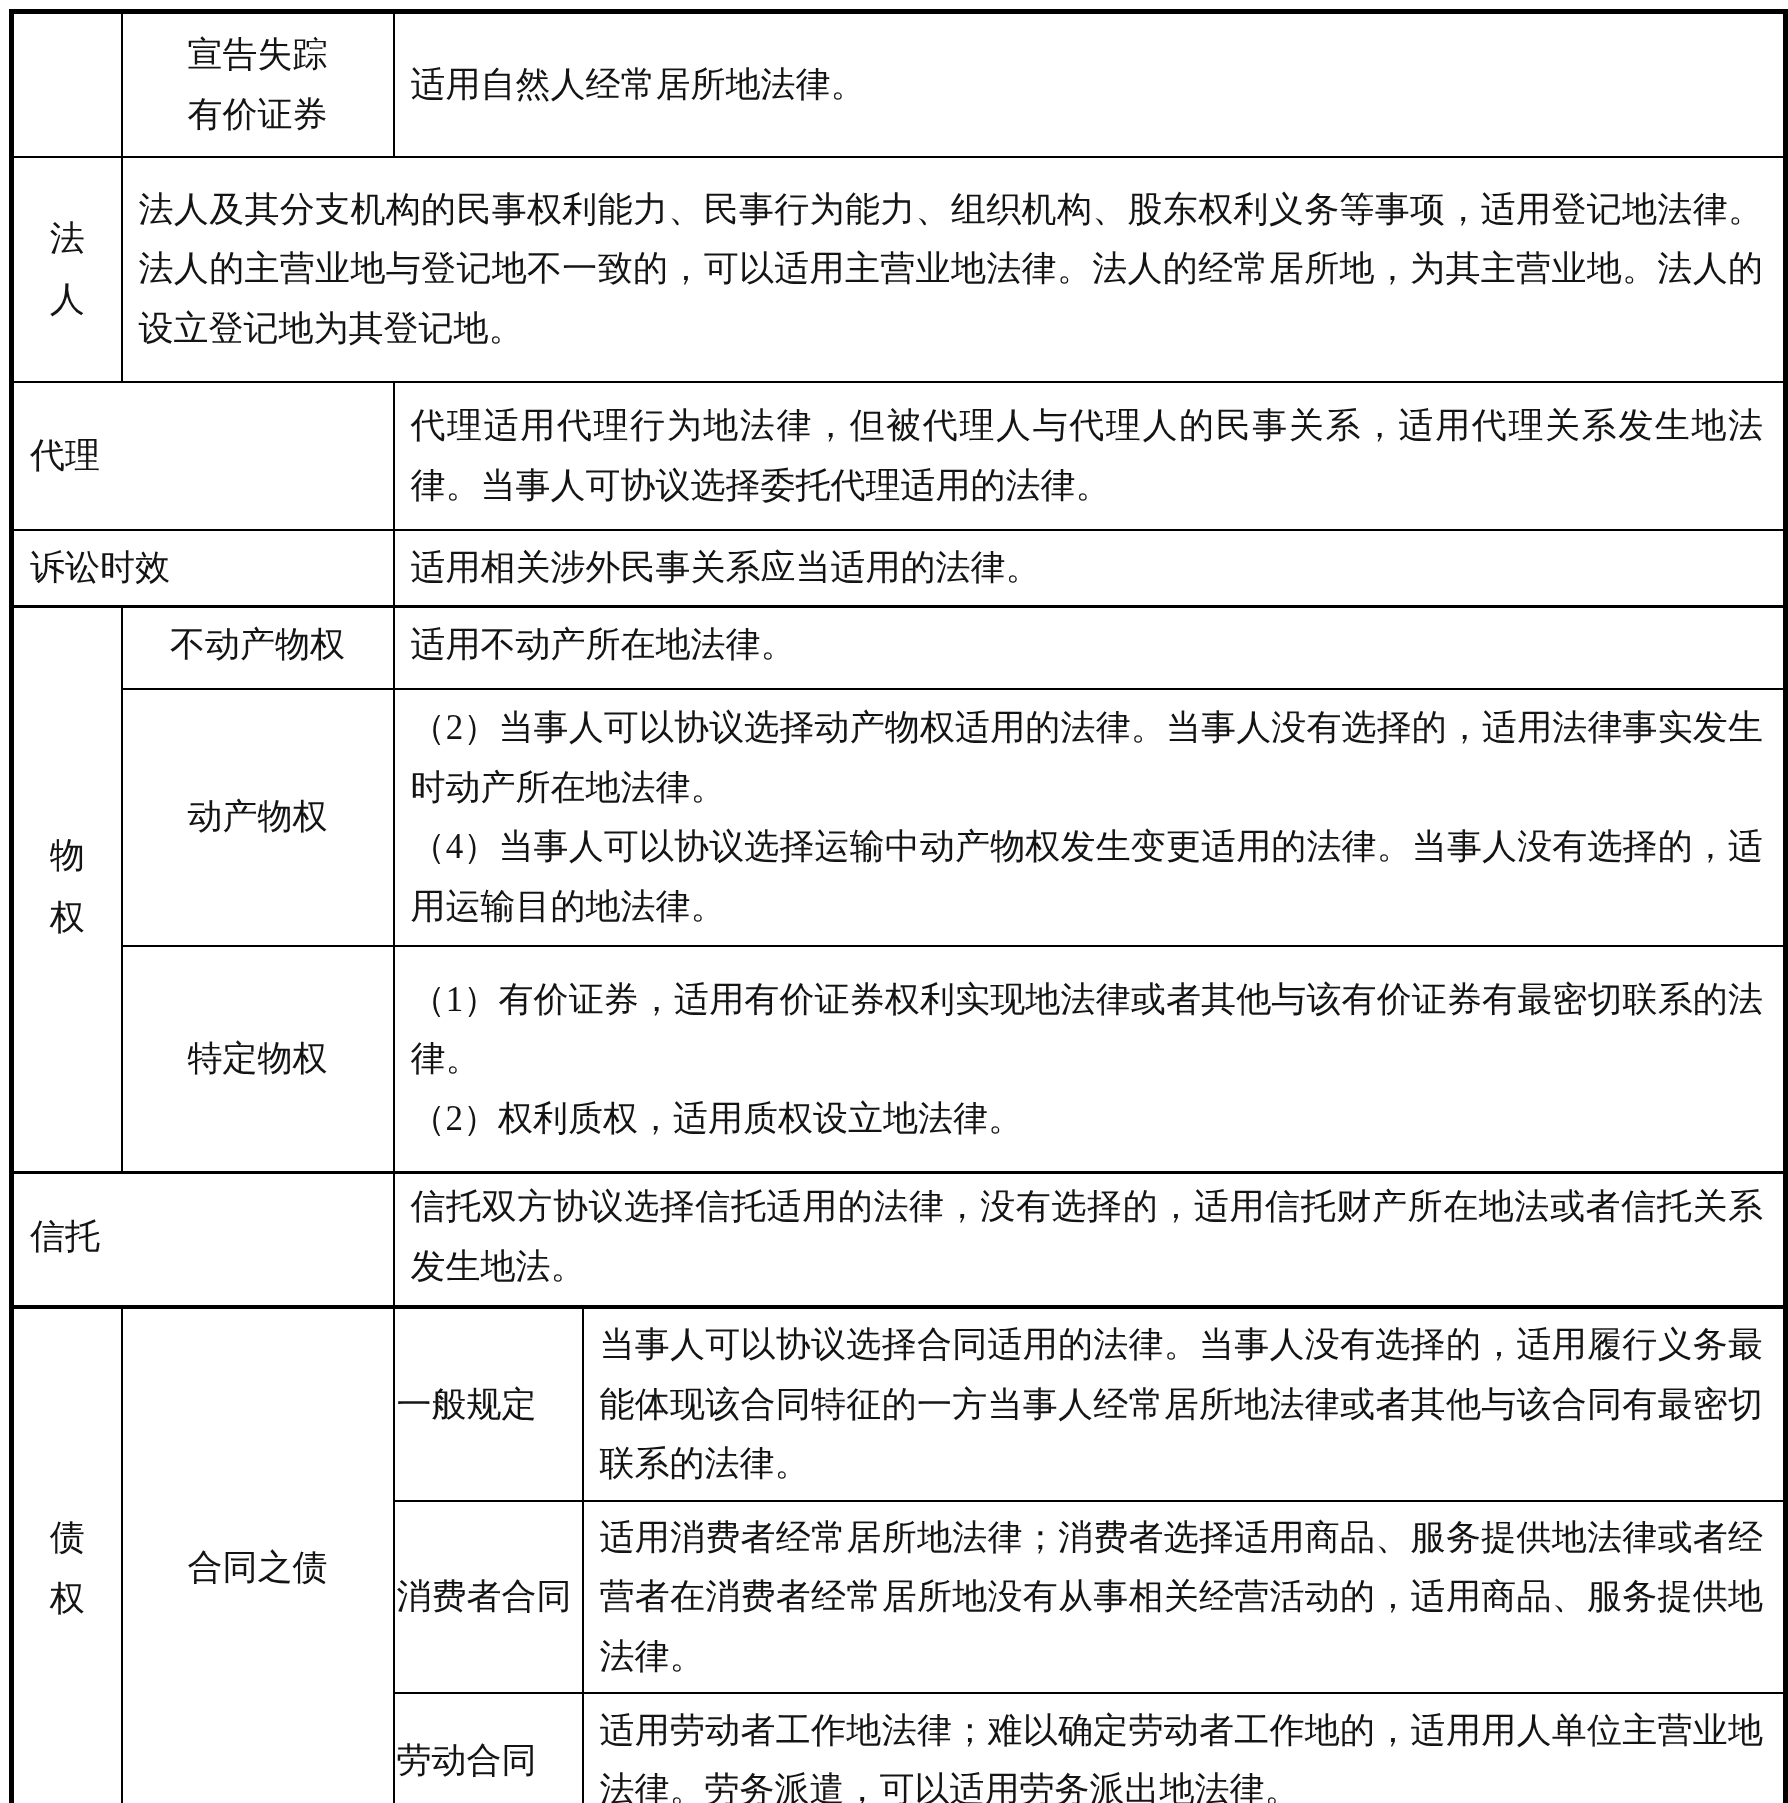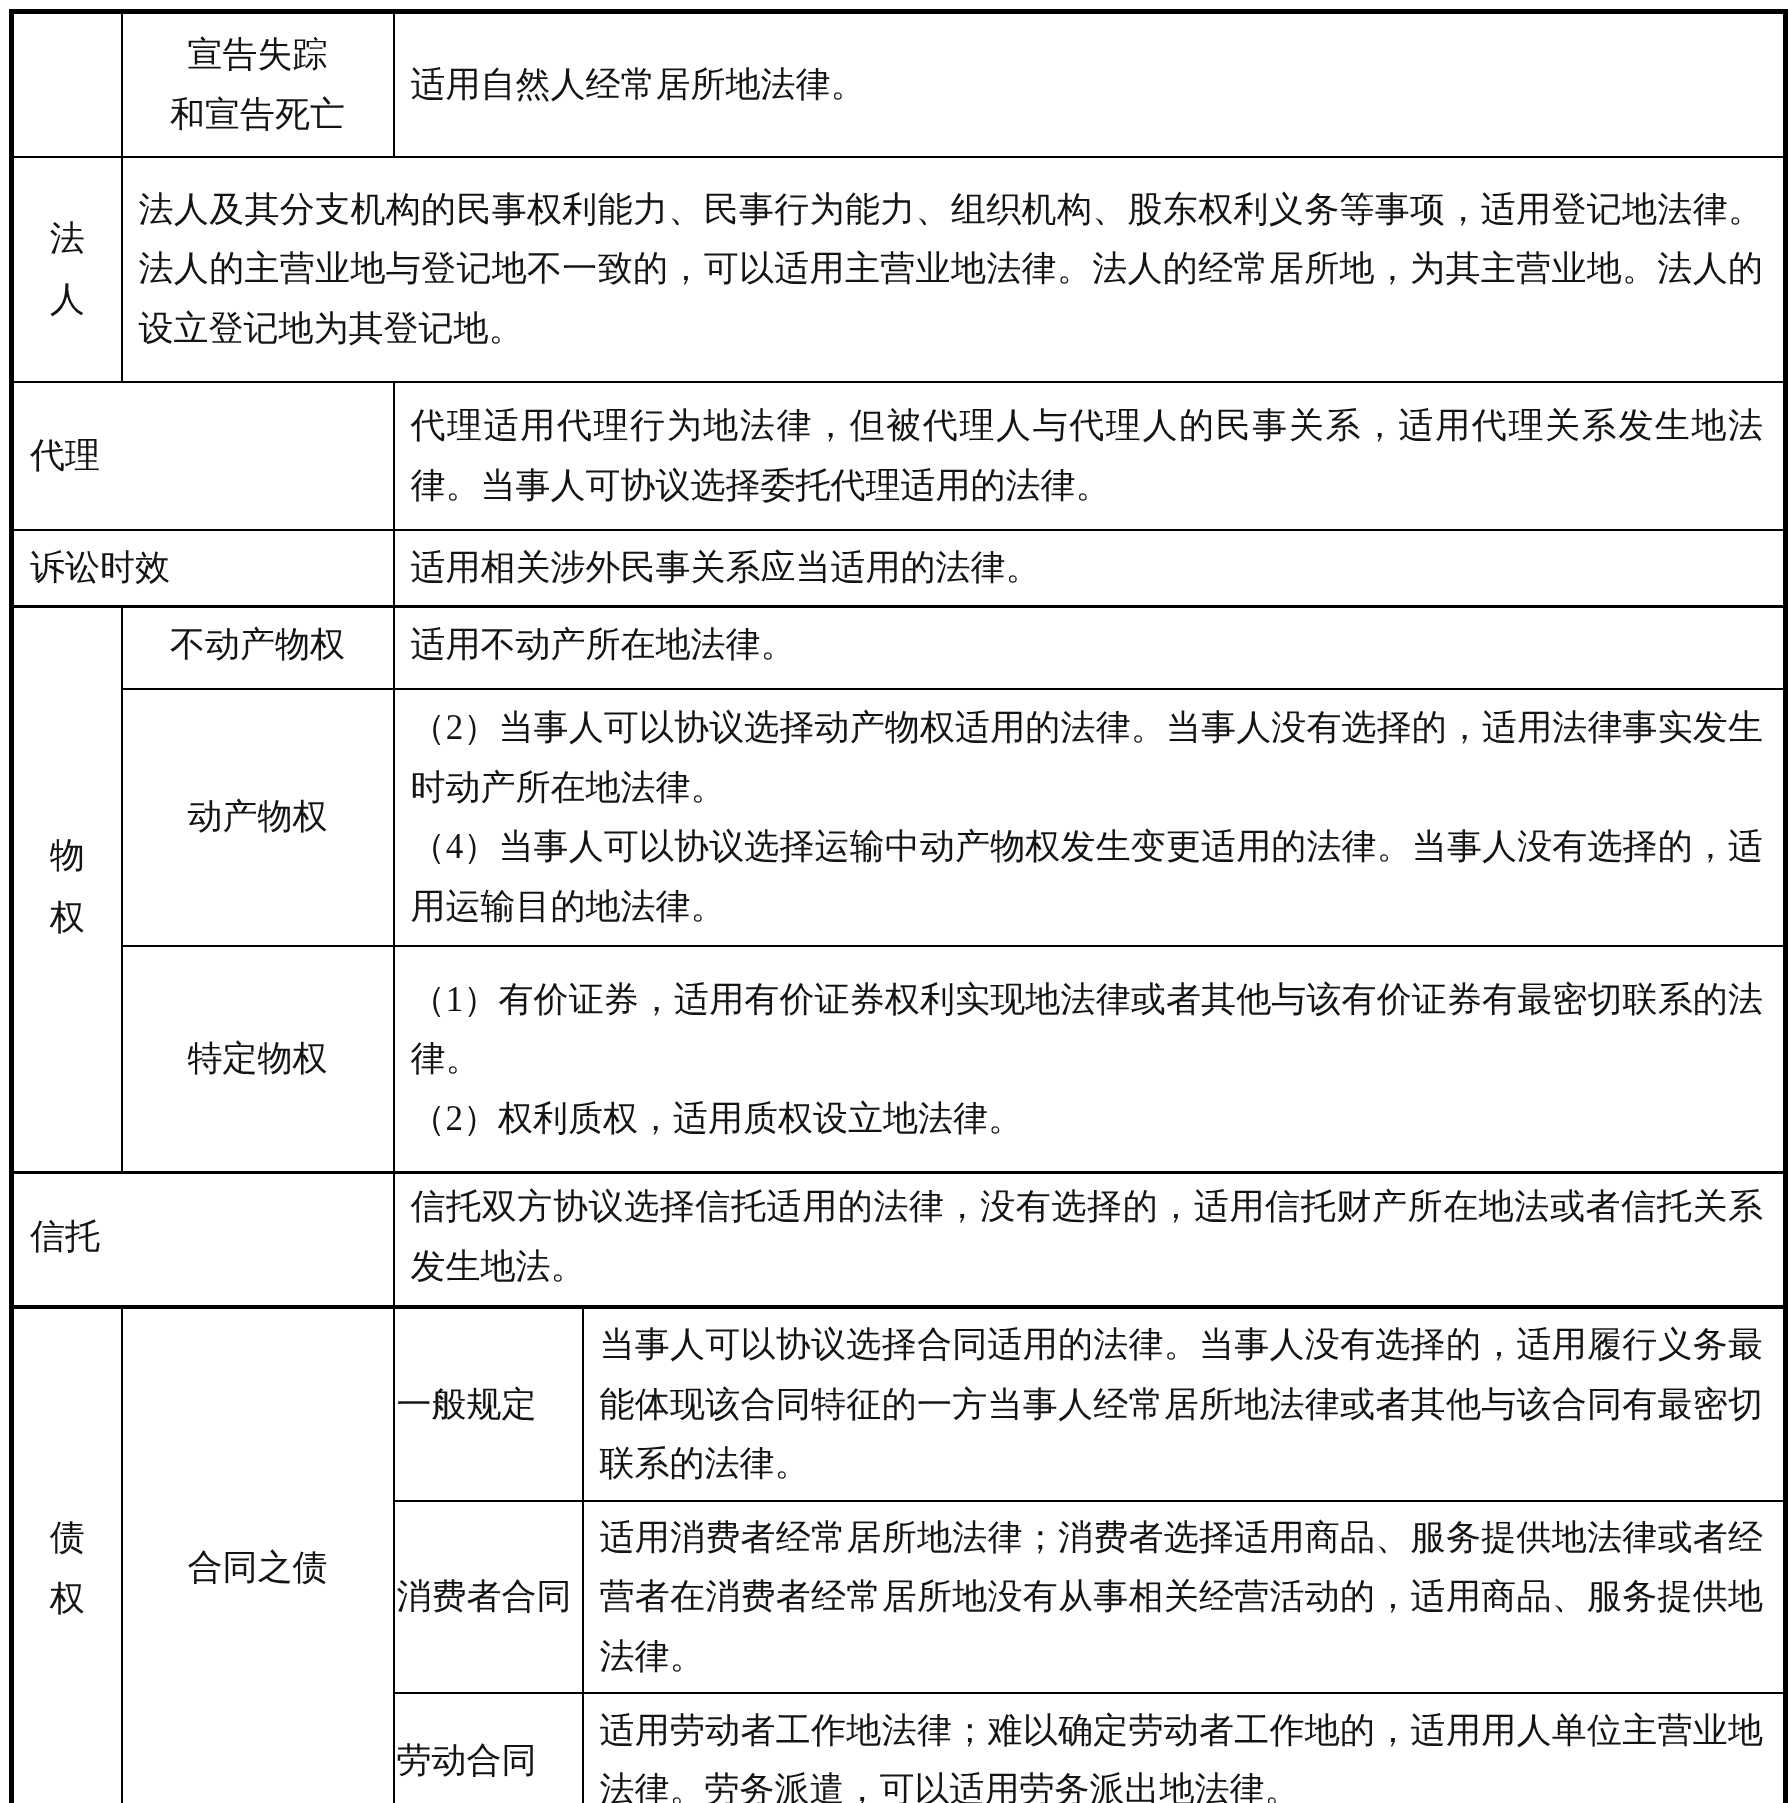--- a/index.html
+++ b/index.html
@@ -74,21 +74,21 @@
       <col style="width:272px">
       <col style="width:189px">
       <col style="width:1203px">
     </colgroup>
 
     <tbody>
         <tr style="height:145px">
       <td class="label-center"></td>
       <td class="label-center two-line">
         <span>宣告失踪</span>
-        <span>和宣告死亡</span>
+        <span>有价证券</span>
       </td>
       <td class="content" colspan="2">适用自然人经常居所地法律。</td>
     </tr>
 
     <tr style="height:225px">
       <td class="label-center">
         <span class="vstack">法人</span>
       </td>
       <td class="content" colspan="3">法人及其分支机构的民事权利能力、民事行为能力、组织机构、股东权利义务等事项，适用登记地法律。法人的主营业地与登记地不一致的，可以适用主营业地法律。法人的经常居所地，为其主营业地。法人的设立登记地为其登记地。</td>
     </tr>

